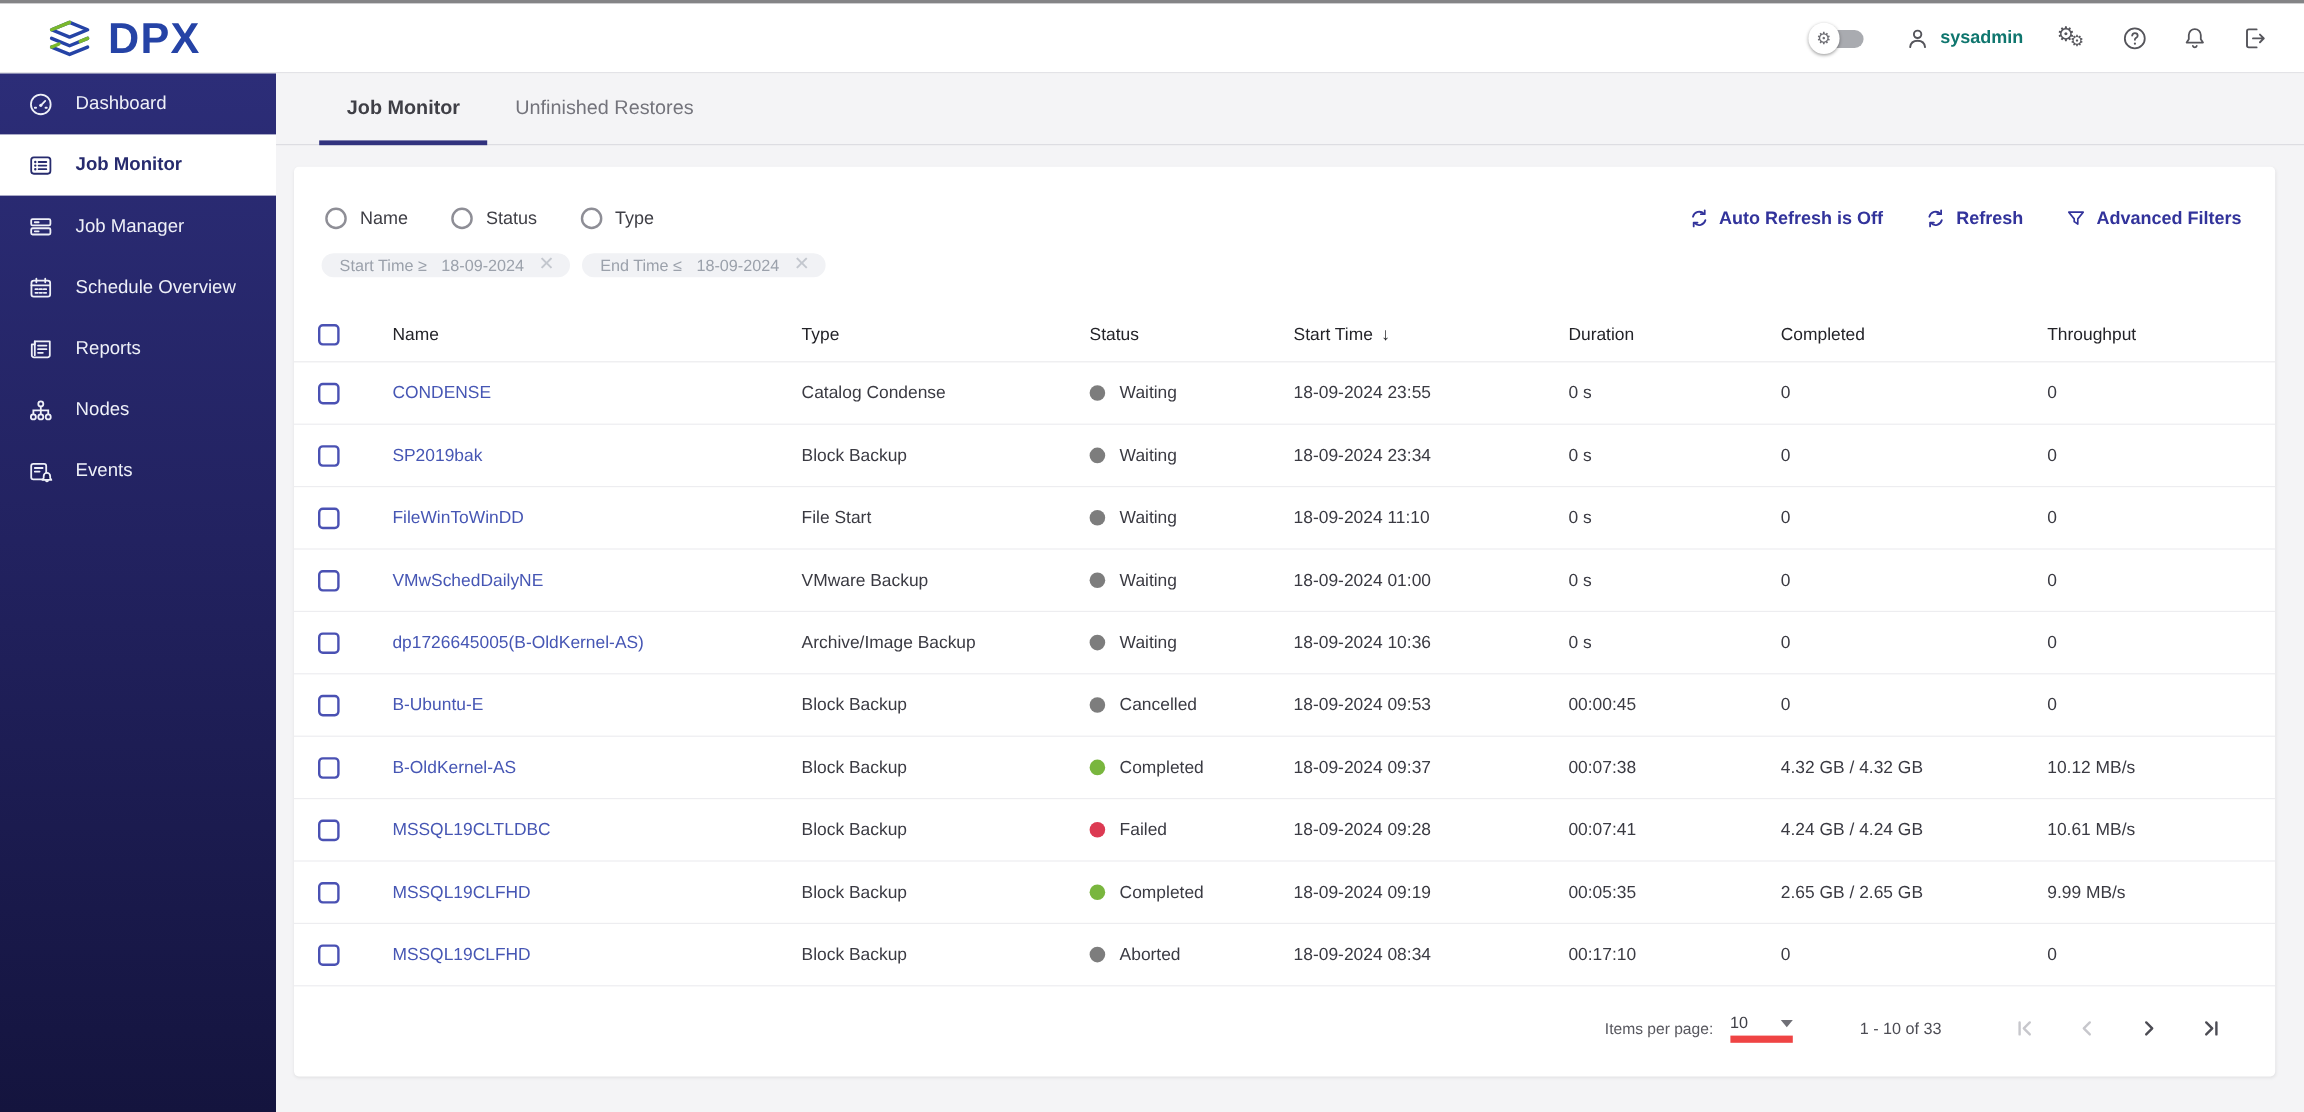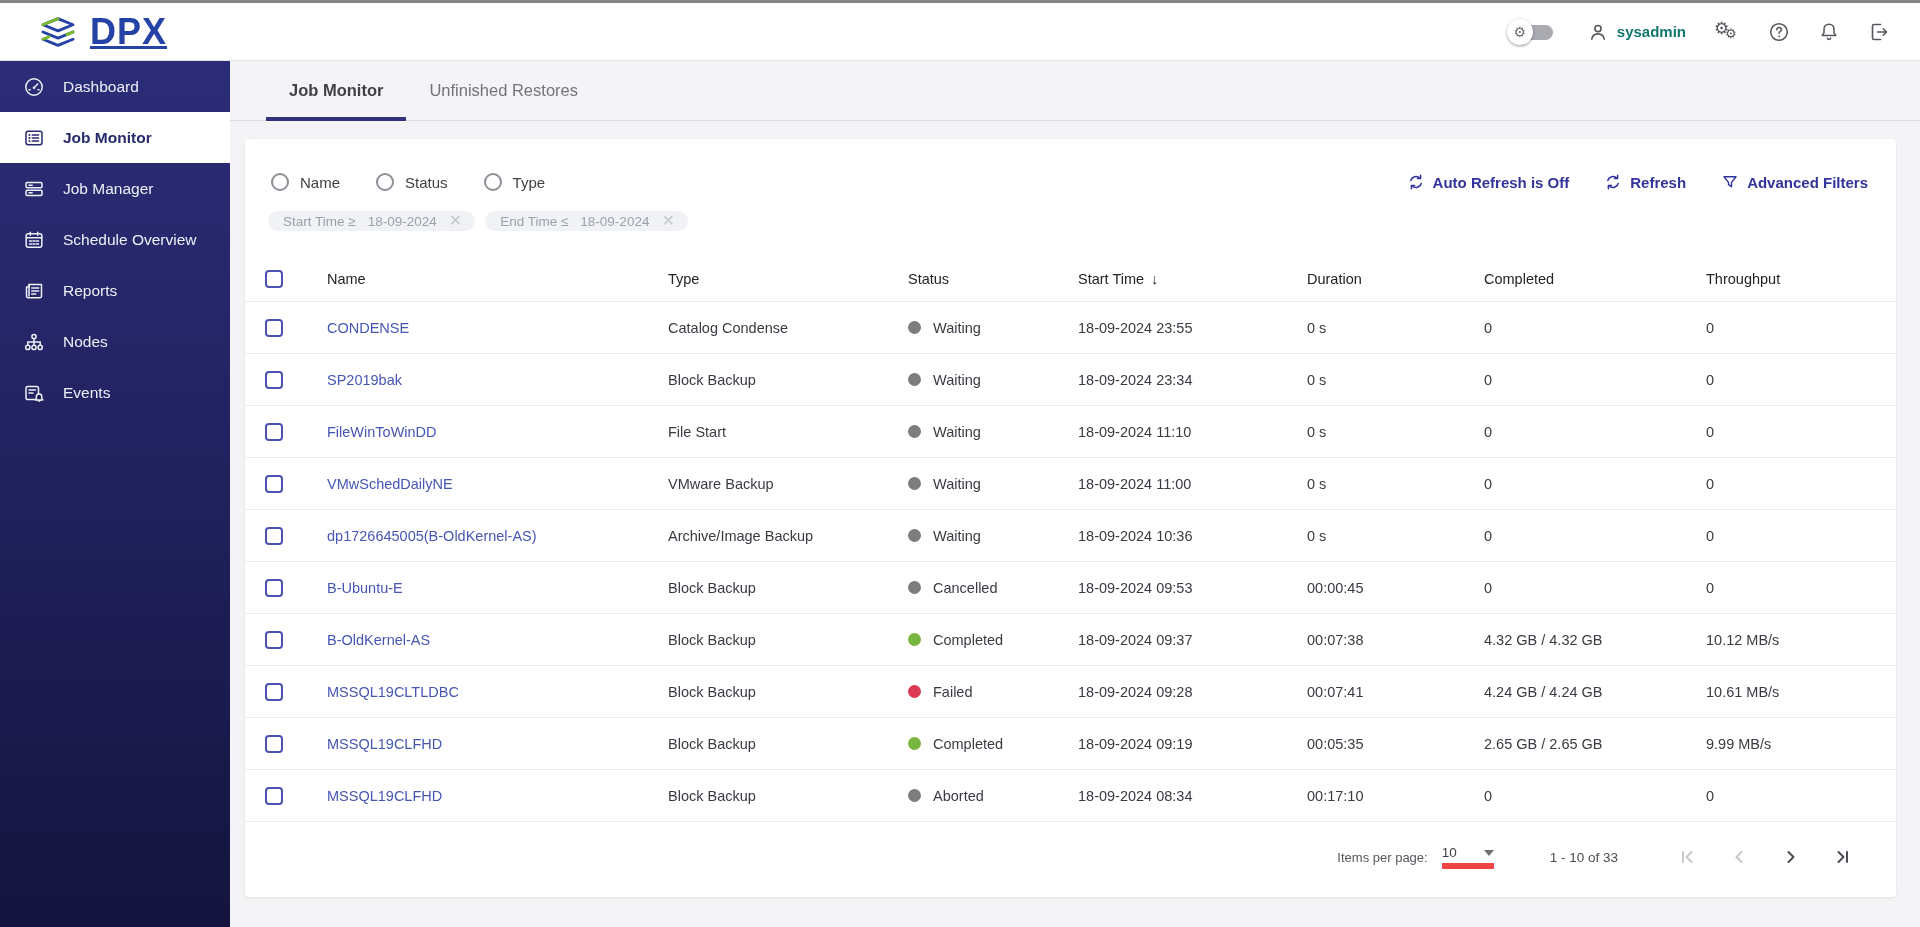--- a/index.html
+++ b/index.html
@@ -13,21 +13,21 @@
   }
   
   .top-strip { height:3px; background:#848486; }
   .app-header {
     position:absolute; top:3px; left:0; right:0; height:58px;
     background:#fff; border-bottom:1px solid #e3e3e7;
     display:flex; align-items:center; justify-content:space-between;
     padding:0 30px 0 38px; z-index:20;
   }
   .logo { display:flex; align-items:center; gap:12px; }
-  .logo-text { font-size:36px; font-weight:800; color:#2543a6; letter-spacing:1px; line-height:1;text-decoration:underline; }
+  .logo-text { font-size:36px; font-weight:800; color:#2543a6; letter-spacing:1px; line-height:1; }
   .header-right { display:flex; align-items:center; gap:28px; }
   .hdr-ic { width:22px; height:22px; color:#55555b; display:inline-flex; cursor:pointer; }
   .hdr-ic svg { width:100%; height:100%; }
   
   .toggle { position:relative; width:46px; height:20px; cursor:pointer; margin-right:6px; }
   .toggle .track { position:absolute; left:8px; top:3px; width:38px; height:15px; border-radius:8px; background:#a9abb0; }
   .toggle .knob {
     position:absolute; left:0; top:-3px; width:26px; height:26px; border-radius:50%;
     background:#fff; box-shadow:0 1px 3px rgba(0,0,0,.4);
     display:flex; align-items:center; justify-content:center;
@@ -377,21 +377,21 @@
         <div class="trow drow">
           <div>
             <div class="cb"></div>
           </div>
           <div><a class="name-link">VMwSchedDailyNE</a></div>
           <div>VMware Backup</div>
           <div class="status-cell">
             <span class="dot" style="background:#7d7d7d"></span>
             <span>Waiting</span>
           </div>
-          <div>18-09-2024 11:00</div>
+          <div>18-09-2024 01:00</div>
           <div>0 s</div>
           <div>0</div>
           <div>0</div>
         </div>
         <div class="trow drow">
           <div>
             <div class="cb"></div>
           </div>
           <div><a class="name-link">dp1726645005(B-OldKernel-AS)</a></div>
           <div>Archive/Image Backup</div>

